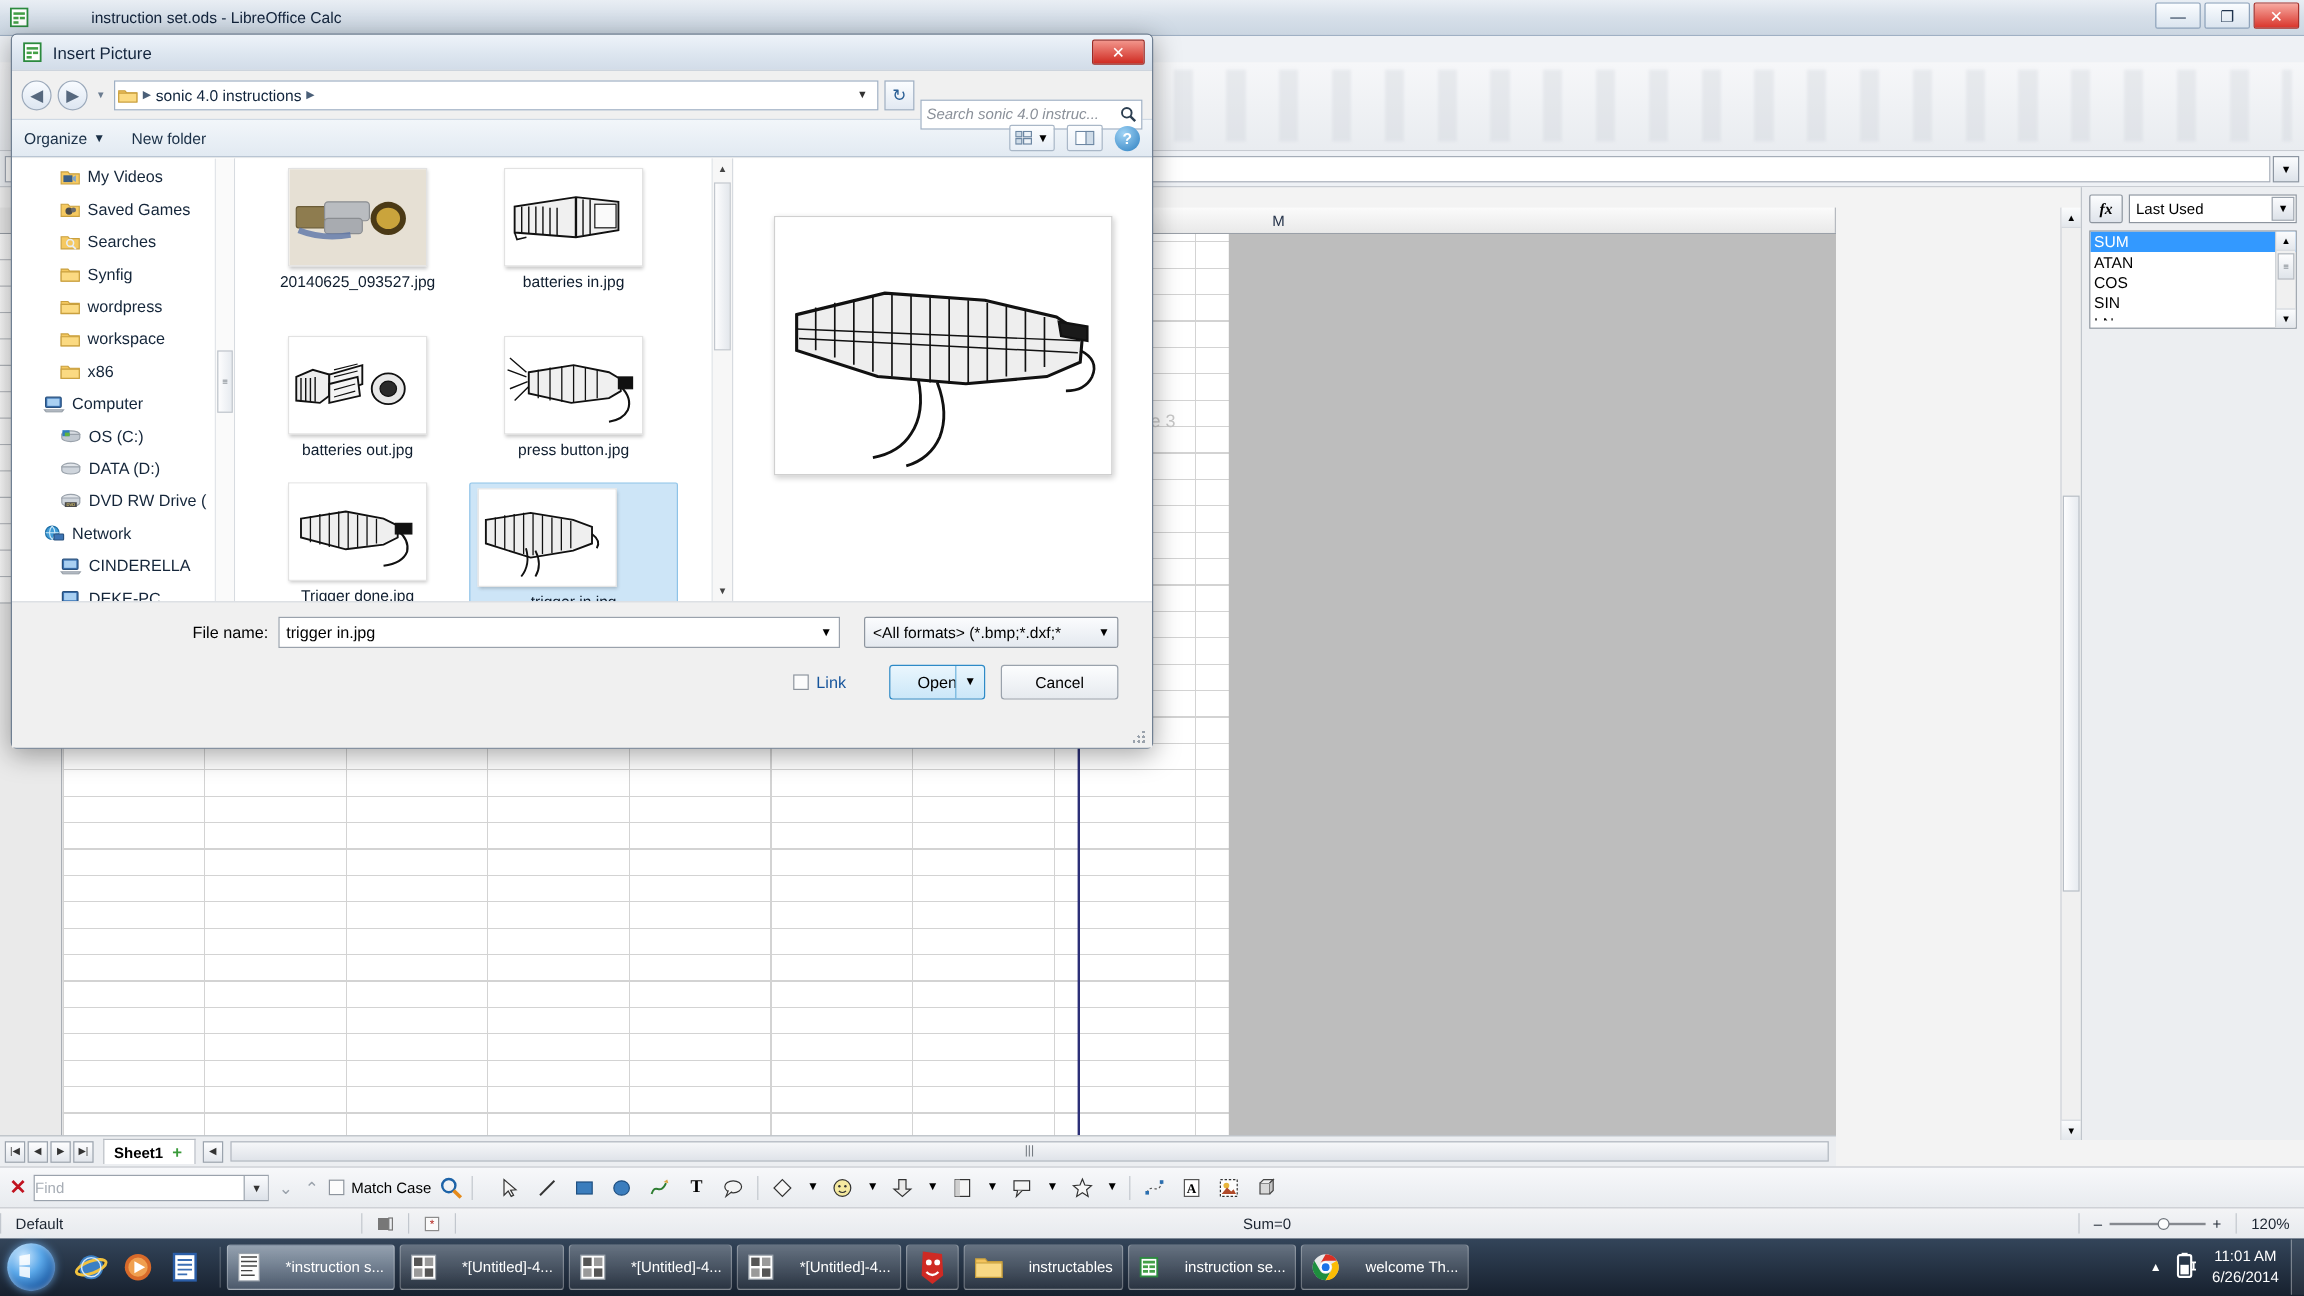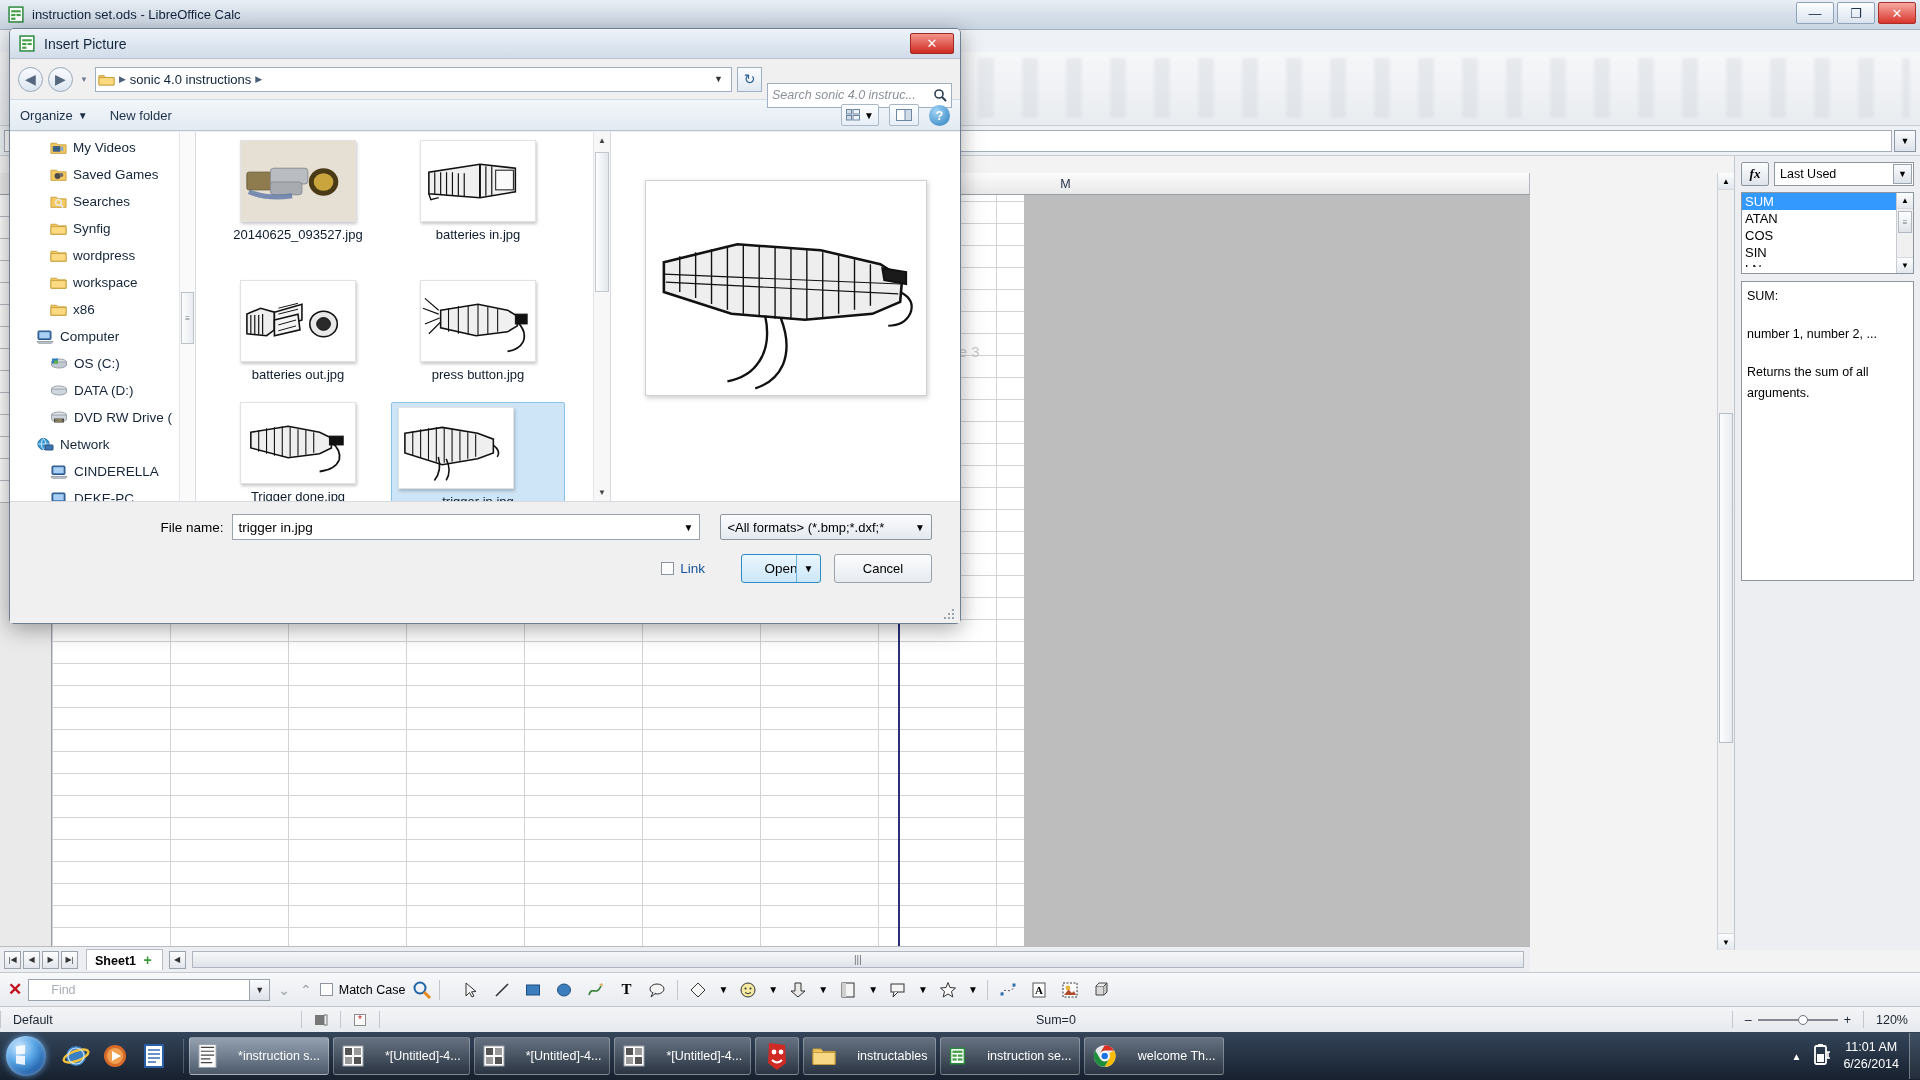--- a/index.html
+++ b/index.html
@@ -13,21 +13,21 @@
   }
   #screen { position: relative; width: 1920px; height: 1080px; background: #fff; }
 
   
   #calc-window { position: absolute; inset: 0; background: #f3f3f3; }
 
   .calc-titlebar {
     position: absolute; top: 0; left: 0; right: 0; height: 30px;
     background: linear-gradient(180deg,#e9eef4 0%, #d6dfe9 50%, #cbd6e2 100%);
     border-bottom: 1px solid #9fb0c4;
-    display: flex; align-items: center; padding-left: 8px;
+    display: flex; align-items: center; padding-left: 8px; gap: 44px;
   }
   .calc-title-text { font-size: 13px; color: #11223a; margin-left: 7px; }
   .win-btns { position: absolute; right: 4px; top: 2px; display: flex; gap: 3px; }
   .win-btn {
     width: 38px; height: 22px; border: 1px solid #8ea3bb; border-radius: 2px;
     background: linear-gradient(180deg,#fbfdff,#dae4ef);
     display: flex; align-items: center; justify-content: center;
     font-size: 13px; color: #20344e;
   }
   .win-btn.close { background: linear-gradient(180deg,#f7a9a0,#d9352c); border-color:#a8302a; color:#fff; }
@@ -103,22 +103,22 @@
      background: #fff; border: 1px solid #b7bcc3; border-bottom: none; }
   .tab-add { color: #3a9a3a; font-weight: bold; margin-left: 4px; font-size: 14px; }
   .tab-hscroll { flex: 1; margin: 0 6px; height: 17px; background: linear-gradient(180deg,#f6f7f9,#dfe3e9);
      border: 1px solid #b0b6bf; display:flex; align-items:center; justify-content:center; color:#6b7178; font-size:10px; }
 
   
   .findbar { position: absolute; left: 0; right: 0; bottom: 74px; height: 34px;
       background: linear-gradient(180deg,#f7f8fa,#e8ebef); border-top: 1px solid #c5c9cf;
       display: flex; align-items: center; padding-left: 8px; gap: 6px; }
   .find-close { color: #c1121f; font-weight: bold; font-size: 17px; }
-  .find-input { width: 242px; height: 22px; background: #fff; border: 1px solid #9aa2ac;
-      display: flex; align-items: center; padding-left: 22px; color: #a7adb5; font-size: 12.5px; position: relative;}
+  .find-input { width: 196px; height: 22px; background: #fff; border: 1px solid #9aa2ac;
+      display: flex; align-items: center; padding-left: 0; color: #a7adb5; font-size: 12.5px; position: relative;}
   .find-input .combo-arrow { position:absolute; right:0; top:0; width: 20px; height: 20px;
       background: linear-gradient(180deg,#fafbfd,#dde2e9); border-left:1px solid #9aa2ac;
       display:flex; align-items:center; justify-content:center; font-size: 9px; color:#333; }
   .arrow-btn { color: #9aa2ab; font-size: 14px; padding: 0 2px; }
   .checkbox { width: 13px; height: 13px; border: 1px solid #8d949d; background: #fcfcfc; display:inline-block; }
   .mc-label { font-size: 12.5px; }
   .draw-tools { display: flex; align-items: center; gap: 9px; margin-left: 14px; }
   .dt { width: 22px; height: 22px; display:flex; align-items:center; justify-content:center; }
   .dt-sep { width:1px; height: 20px; background: #c2c7ce; }
 
@@ -448,25 +448,20 @@
         <div class="fn-item">ATAN</div>
         <div class="fn-item">COS</div>
         <div class="fn-item">SIN</div>
         <div class="fn-item" style="overflow:hidden;height:6px">LN</div>
         <div class="fn-scroll">
           <div class="sb-arrow">▲</div>
           <div class="sb-thumb">≡</div>
           <div class="sb-arrow bot">▼</div>
         </div>
       </div>
-      <div class="fn-desc">
-        <p>SUM:</p>
-        <p>number 1, number 2, ...</p>
-        <p>Returns the sum of all arguments.</p>
-      </div>
     </div>
 
     <div class="tabbar">
       <div class="tab-navs">
         <div class="tab-nav">|◀</div>
         <div class="tab-nav">◀</div>
         <div class="tab-nav">▶</div>
         <div class="tab-nav">▶|</div>
       </div>
       <div class="sheet-tab">

